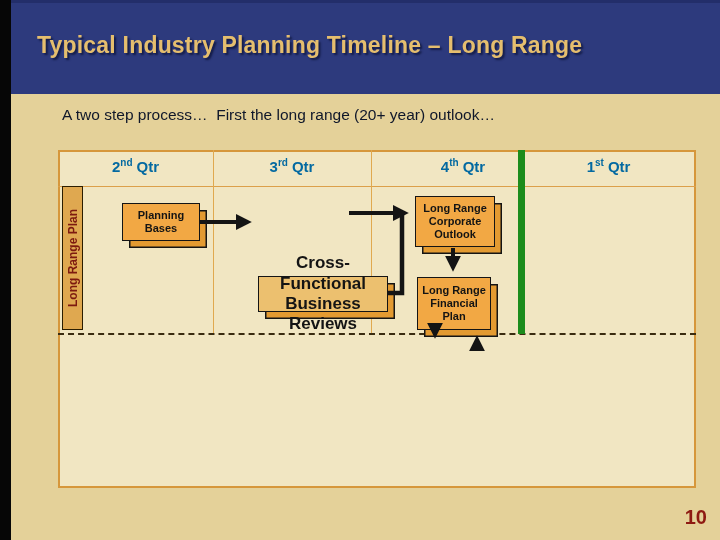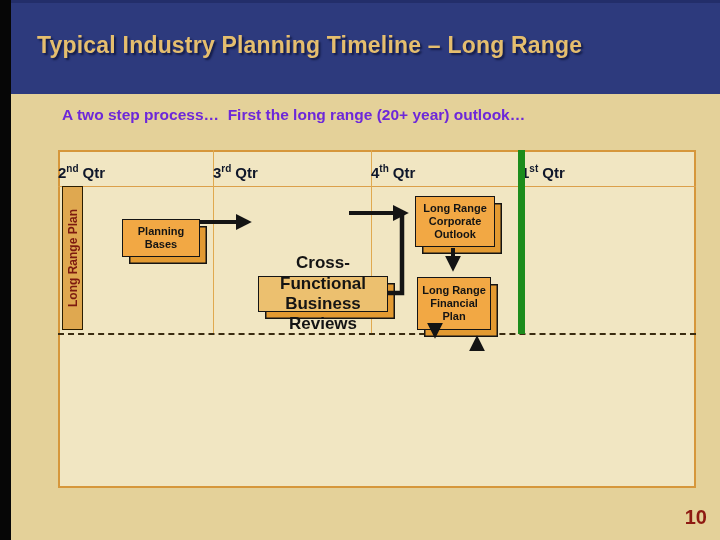--- a/index.html
+++ b/index.html
@@ -4,41 +4,41 @@
 <style>
   html,body{margin:0;padding:0;}
   body{width:720px;height:540px;overflow:hidden;font-family:"Liberation Sans",sans-serif;}
   .slide{position:relative;width:720px;height:540px;background:#e4d199;}
 
   .left-strip{position:absolute;left:0;top:0;width:11px;height:540px;background:#060606;z-index:50;}
 
   .titlebar{position:absolute;left:11px;top:0;width:709px;height:94px;background:#2d3a7d;border-top:3px solid #232e6a;box-sizing:border-box;display:flex;align-items:center;}
   .titlebar h1{margin:0 0 6px 26px;font-size:23px;font-weight:bold;color:#e5be6e;letter-spacing:.2px;text-shadow:2px 2px 2px #141c48;}
 
-  .subtitle{position:absolute;left:62px;top:106px;font-size:15.5px;font-weight:bold;color:#6d28d9;white-space:pre-wrap;}
+  .subtitle{position:absolute;left:62px;top:106px;font-size:15.5px;font-weight:normal;color:#0f172a;white-space:pre-wrap;}
 
   .ttable{position:absolute;left:58px;top:150px;width:638px;height:338px;background:#f1e6c2;border:2px solid #d6973b;box-sizing:border-box;}
   .hdr-bottom{position:absolute;left:58px;top:186px;width:638px;height:0;border-top:1.5px solid #dca04a;}
   .vdiv{position:absolute;top:150px;width:0;height:185px;border-left:1.5px solid #e0a94f;}
   .vdiv.d1{left:213px;}
   .vdiv.d2{left:371px;}
   .green-line{position:absolute;left:518px;top:150px;width:7px;height:184px;background:#1c8c1c;z-index:6;}
   .dashed-div{position:absolute;left:58px;top:333px;width:638px;height:0;border-top:2px dashed #3a2c10;z-index:5;}
 
-  .qcell{position:absolute;top:150px;height:37px;line-height:37px;text-align:left;font-size:15px;font-weight:bold;color:#0f172a;}
+  .qcell{position:absolute;top:144px;height:37px;line-height:37px;text-align:center;font-size:15px;font-weight:bold;color:#0369a1;}
   .qcell sup{font-size:10px;vertical-align:6px;}
   .qcell .word{margin-left:4px;}
-  .q1{left:58px;width:155px;} .q2{left:213px;width:158px;} .q3{left:371px;width:150px;} .q4{left:521px;width:175px;}
+  .q1{left:58px;width:155px;} .q2{left:213px;width:158px;} .q3{left:371px;width:150px;padding-left:17px;} .q4{left:521px;width:175px;}
 
   .vlabel{position:absolute;left:62px;top:186px;width:21px;height:144px;background:#dfa850;border:1.4px solid #2b1d00;box-sizing:border-box;z-index:4;}
   .vlabel span{position:absolute;left:50%;top:50%;transform:translate(-50%,-50%) rotate(-90deg);white-space:nowrap;font-size:12px;font-weight:bold;color:#7d1a10;}
 
   .pbox{position:absolute;background:#f2a844;border:1.6px solid #141414;box-sizing:border-box;box-shadow:7px 7px 0 -1.5px #e39a31,7px 7px 0 0 #141414;display:flex;align-items:center;justify-content:center;text-align:center;font-size:11px;font-weight:bold;color:#141414;line-height:1.2;white-space:pre-line;z-index:10;}
   .pbox.tan{background:#ecc06f;}
-  .b-planning{left:122px;top:203px;width:78px;height:38px;margin-top:16px;}
+  .b-planning{left:122px;top:203px;width:78px;height:38px;}
   .b-strategic{left:258px;top:200px;width:90px;height:40px;}
   .b-crossfn{left:258px;top:276px;width:130px;height:36px;font-size:17px;}
   .b-corporate{left:415px;top:196px;width:80px;height:51px;}
   .b-financial{left:417px;top:277px;width:74px;height:53px;}
 
   .connectors{position:absolute;left:0;top:0;width:720px;height:540px;z-index:20;pointer-events:none;}
 
   .page-num{position:absolute;right:13px;bottom:11px;font-size:20px;font-weight:bold;color:#8e1a12;}
 </style>
 </head>

